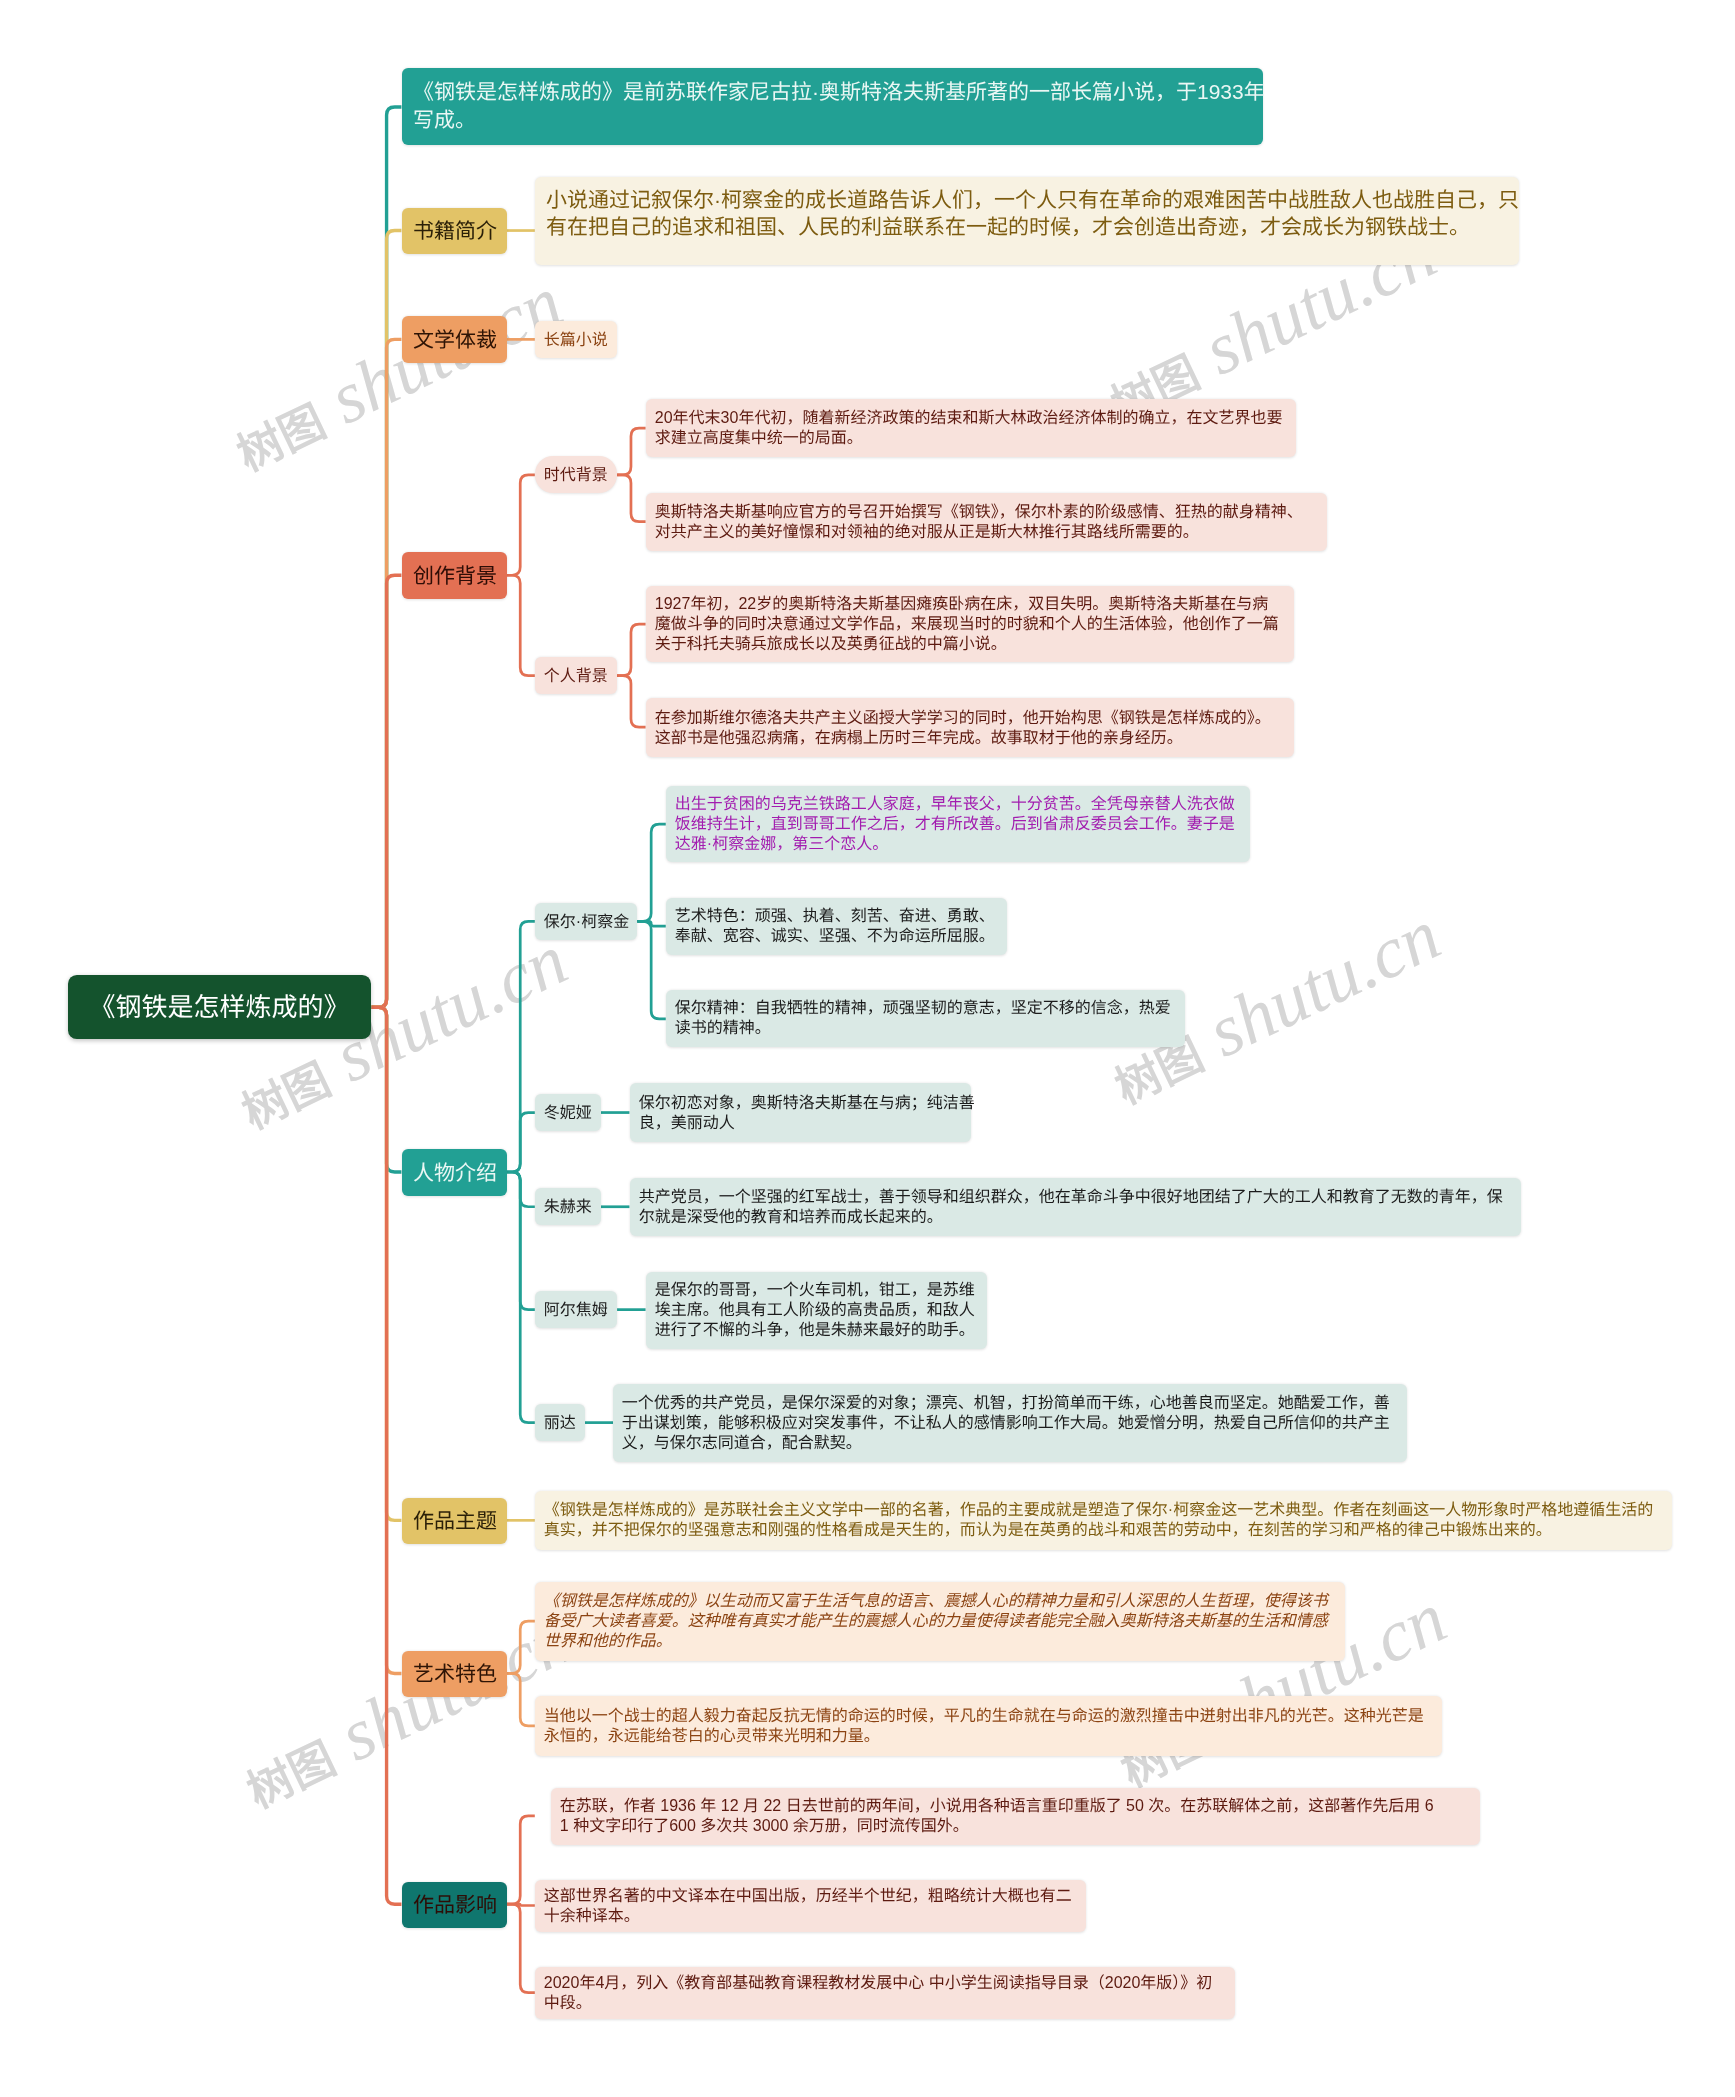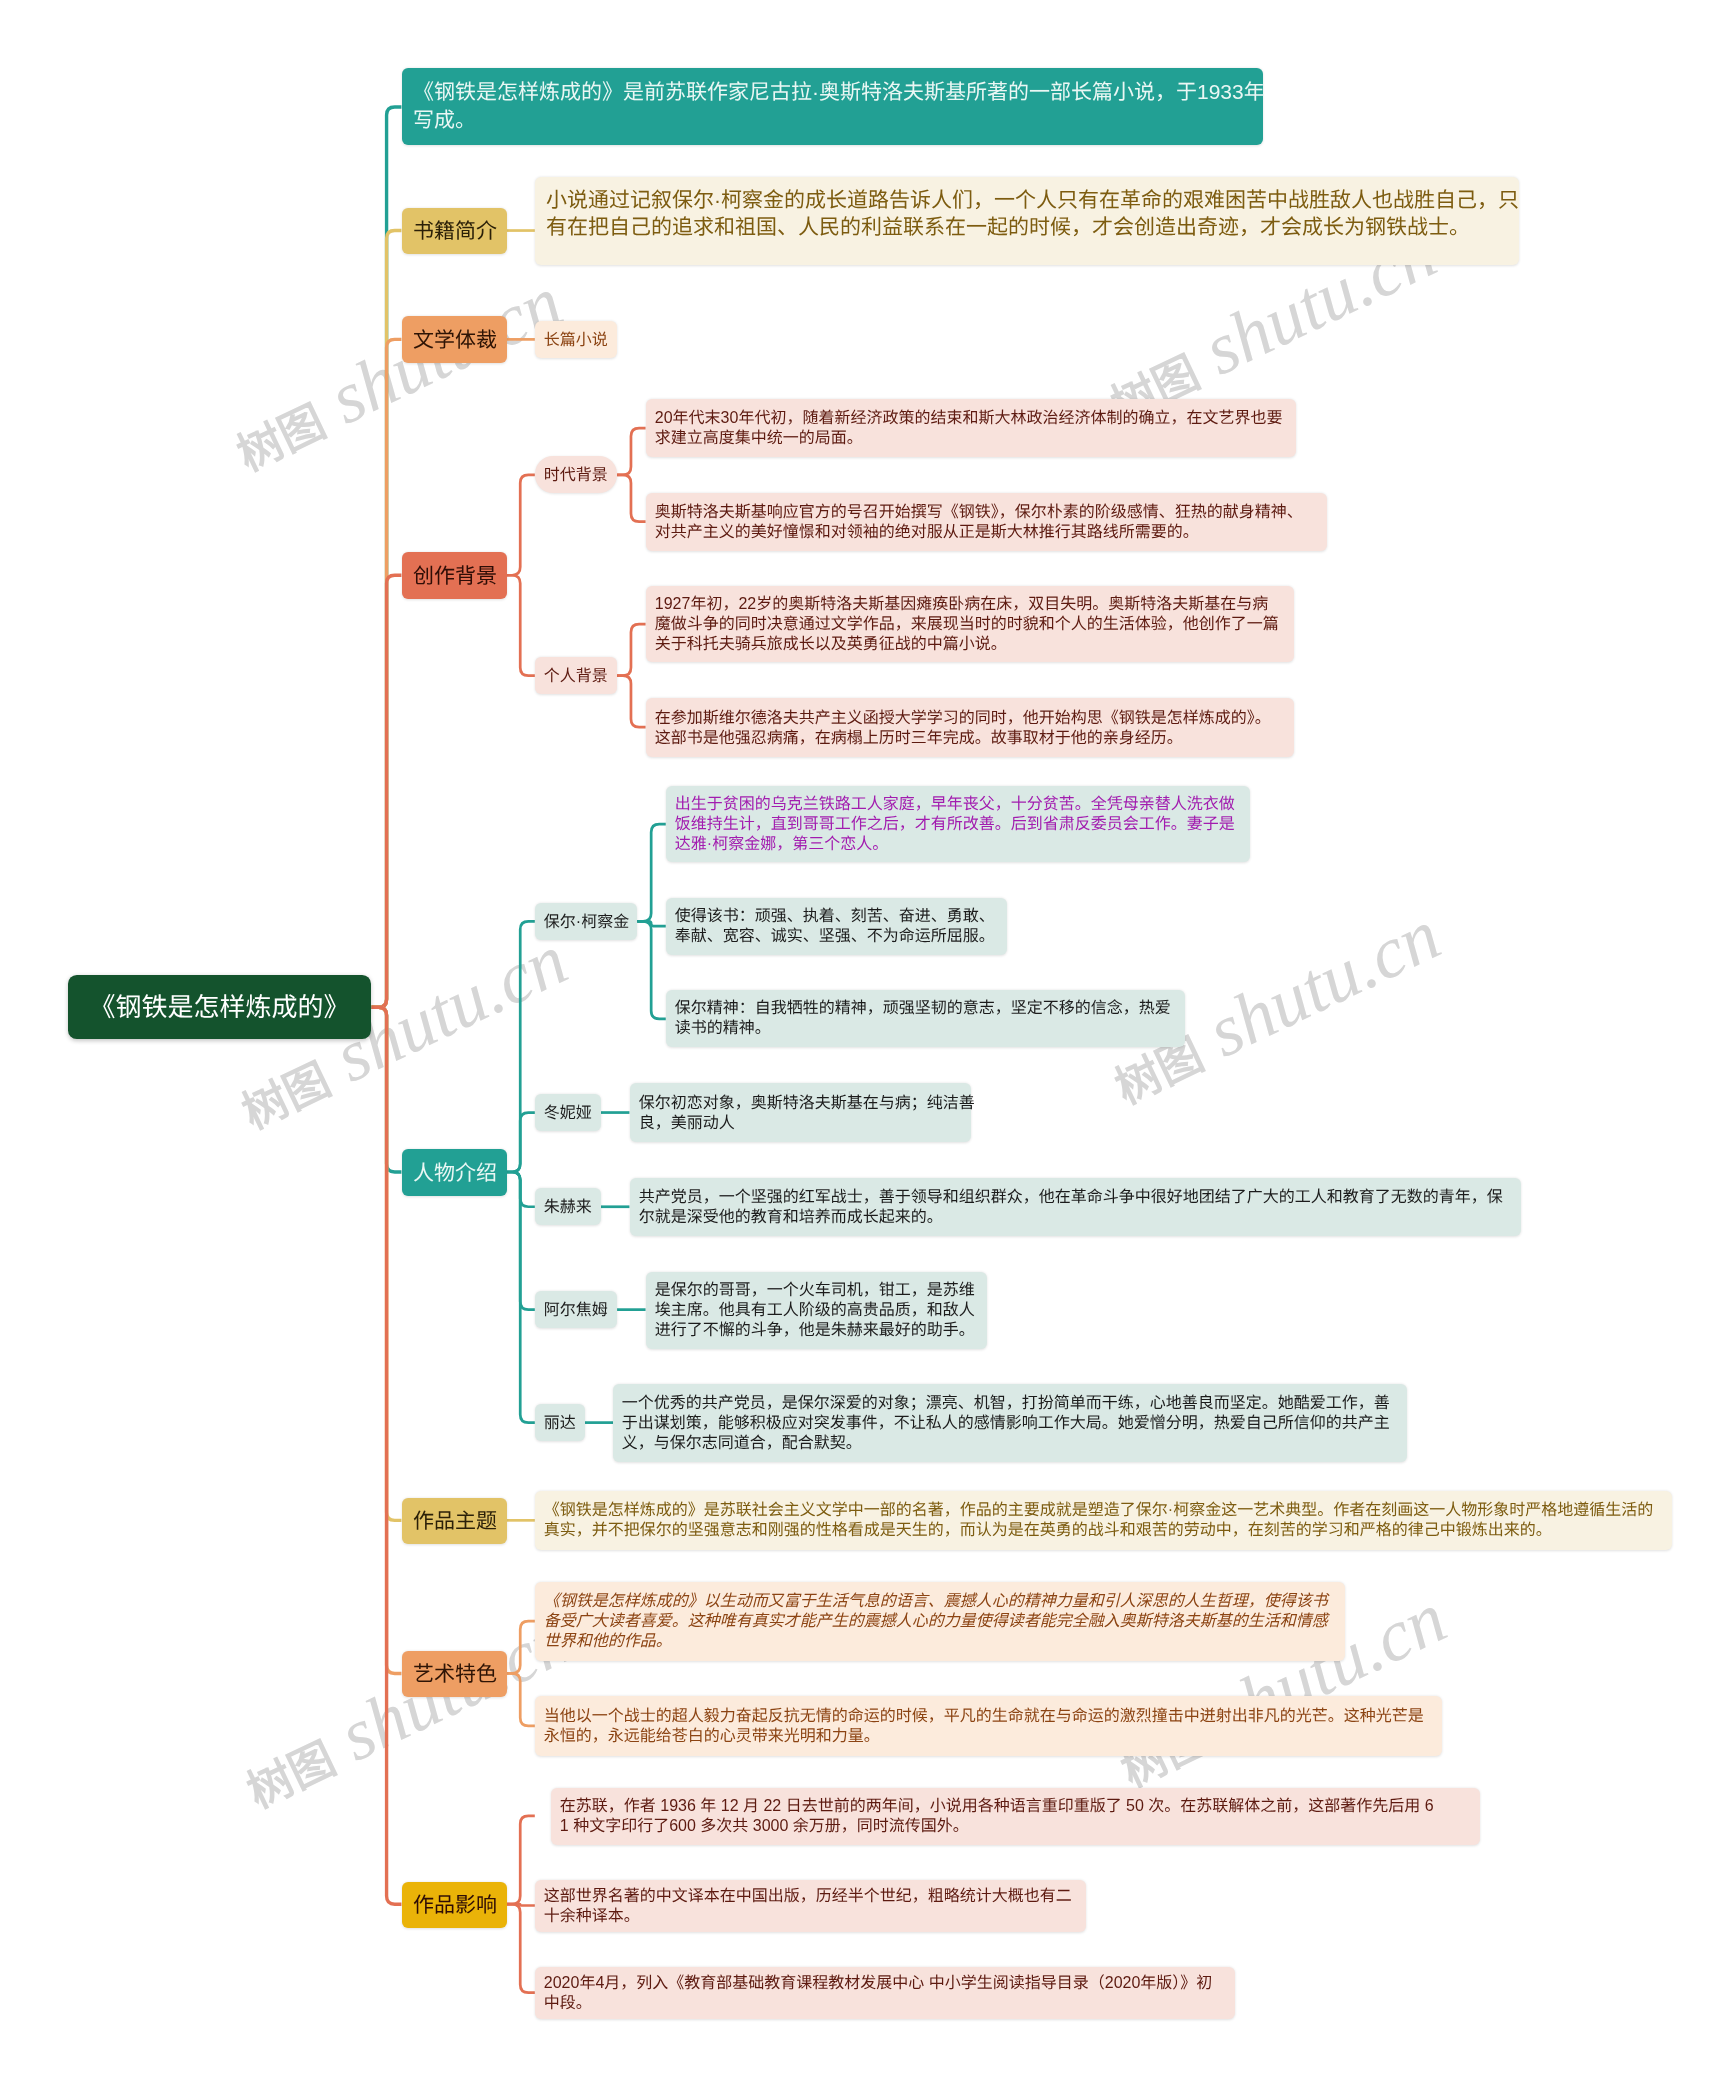--- a/index.html
+++ b/index.html
@@ -114,21 +114,21 @@
       </div>
       <div class="nd" style="left: 402px; top: 552px; width: 105px; height: 47px; font-size: 21px; line-height: 25px; padding-left: 11px; padding-right: 11px; padding-top: 11px; background: rgb(227, 112, 83); color: rgb(46, 13, 6);">
         <span class="tx">创作背景</span>
       </div>
       <div class="nd" style="left: 666px; top: 786px; width: 584px; height: 76px; font-size: 16px; line-height: 20px; padding-left: 8.8px; padding-right: 8.8px; padding-top: 7.7px; background: rgb(218, 233, 229); color: #a21caf;">
         <span class="tx">出生于贫困的乌克兰铁路工人家庭，早年丧父，十分贫苦。全凭母亲替人洗衣做</span>
         <span class="tx">饭维持生计，直到哥哥工作之后，才有所改善。后到省肃反委员会工作。妻子是</span>
         <span class="tx">达雅·柯察金娜，第三个恋人。</span>
       </div>
       <div class="nd" style="left: 666px; top: 898px; width: 341px; height: 57px; font-size: 16px; line-height: 20px; padding-left: 8.8px; padding-right: 8.8px; padding-top: 8.4px; background: rgb(218, 233, 229); color: rgb(28, 28, 28);">
-        <span class="tx">使得该书：顽强、执着、刻苦、奋进、勇敢、</span>
+        <span class="tx">艺术特色：顽强、执着、刻苦、奋进、勇敢、</span>
         <span class="tx">奉献、宽容、诚实、坚强、不为命运所屈服。</span>
       </div>
       <div class="nd" style="left: 666px; top: 990px; width: 519px; height: 57px; font-size: 16px; line-height: 20px; padding-left: 8.8px; padding-right: 8.8px; padding-top: 8.4px; background: rgb(218, 233, 229); color: rgb(28, 28, 28);">
         <span class="tx">保尔精神：自我牺牲的精神，顽强坚韧的意志，坚定不移的信念，热爱</span>
         <span class="tx">读书的精神。</span>
       </div>
       <div class="nd" style="left: 535px; top: 903px; width: 102px; height: 37px; font-size: 16px; line-height: 20px; padding-left: 8.8px; padding-right: 8.8px; padding-top: 8.6px; background: rgb(218, 233, 229); color: rgb(28, 28, 28);">
         <span class="tx">保尔·柯察金</span>
       </div>
       <div class="nd" style="left: 630px; top: 1083px; width: 341px; height: 59px; font-size: 16px; line-height: 20px; padding-left: 8.8px; padding-right: 8.8px; padding-top: 9.5px; background: rgb(218, 233, 229); color: rgb(28, 28, 28);">
@@ -188,18 +188,18 @@
         <span class="tx">1 种文字印行了600 多次共 3000 余万册，同时流传国外。</span>
       </div>
       <div class="nd" style="left: 535px; top: 1880px; width: 551px; height: 52px; font-size: 16px; line-height: 20px; padding-left: 8.8px; padding-right: 8.8px; padding-top: 5.6px; background: rgb(248, 226, 220); color: rgb(93, 26, 16);">
         <span class="tx">这部世界名著的中文译本在中国出版，历经半个世纪，粗略统计大概也有二</span>
         <span class="tx">十余种译本。</span>
       </div>
       <div class="nd" style="left: 535px; top: 1967px; width: 700px; height: 52px; font-size: 16px; line-height: 20px; padding-left: 8.8px; padding-right: 8.8px; padding-top: 5.6px; background: rgb(248, 226, 220); color: rgb(93, 26, 16);">
         <span class="tx">2020年4月，列入《教育部基础教育课程教材发展中心 中小学生阅读指导目录（2020年版）》初</span>
         <span class="tx">中段。</span>
       </div>
-      <div class="nd" style="left: 402px; top: 1882px; width: 105px; height: 46px; font-size: 21px; line-height: 24px; padding-left: 11px; padding-right: 11px; padding-top: 11px; background: #eab308; color: rgb(46, 13, 6);">
+      <div class="nd" style="left: 402px; top: 1882px; width: 105px; height: 46px; font-size: 21px; line-height: 24px; padding-left: 11px; padding-right: 11px; padding-top: 11px; background: #0f766e; color: rgb(46, 13, 6);">
         <span class="tx">作品影响</span>
       </div>
     </div>
 </div>
 
 
 </body></html>

